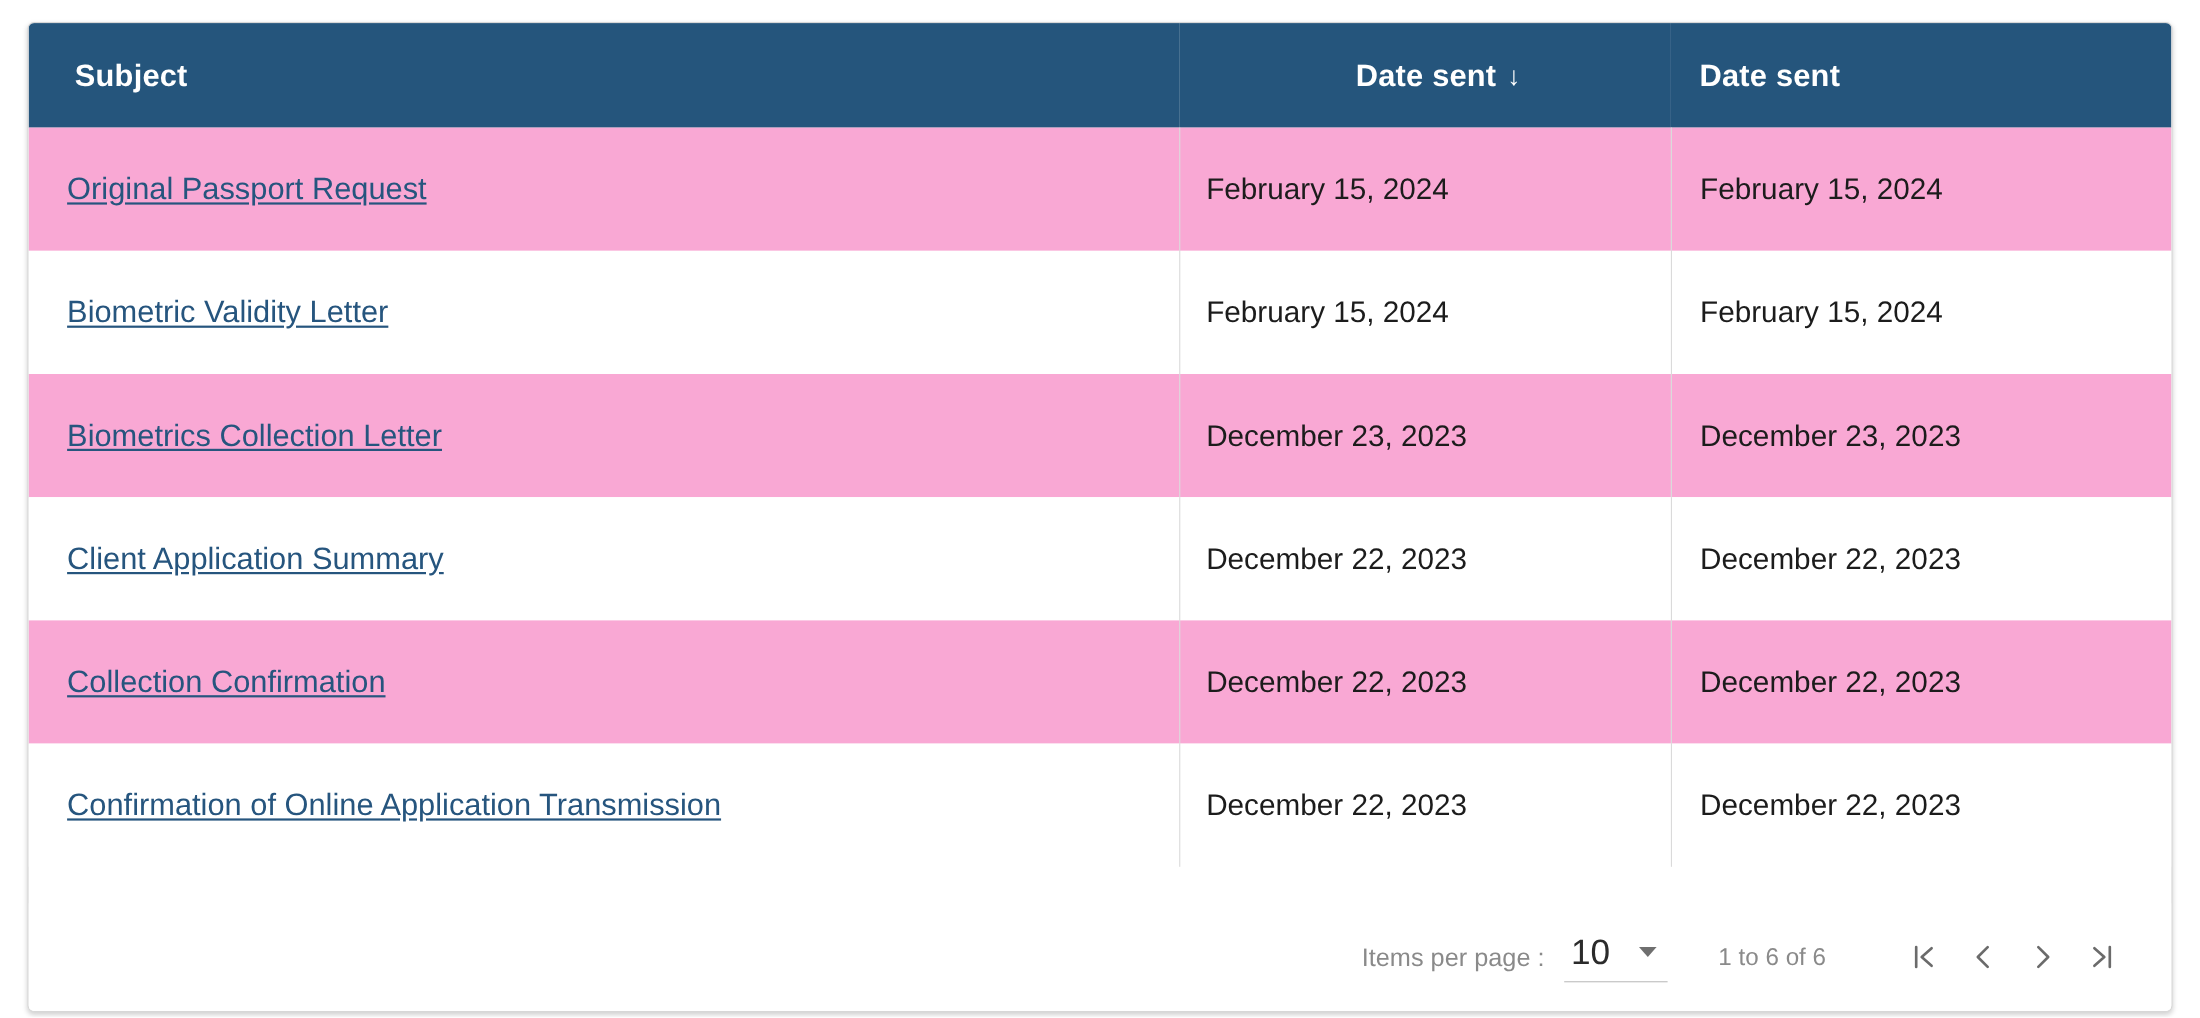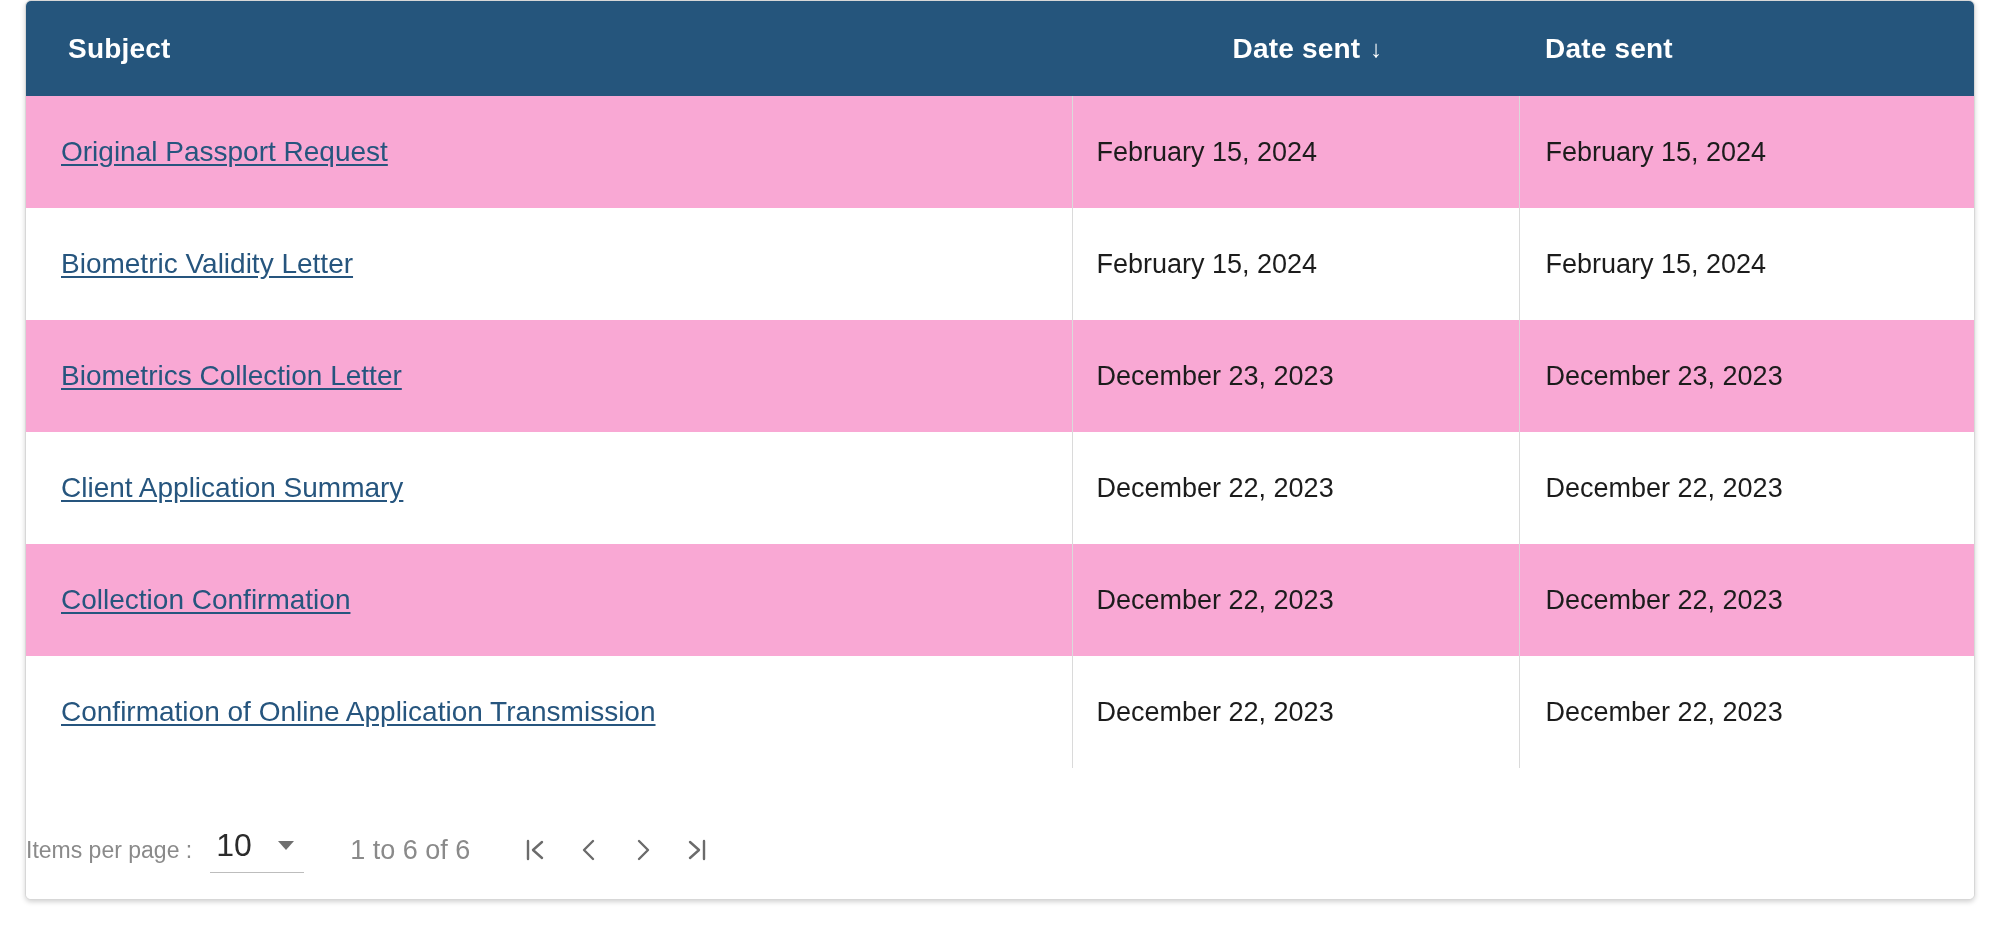--- a/index.html
+++ b/index.html
@@ -18,21 +18,21 @@
     position: relative;
     width: 2000px;
     height: 925px;
     background: #ffffff;
   }
 
   
   .card {
     position: absolute;
     left: 25px;
-    top: 0;
+    top: 20px;
     width: 1950px;
     height: 900px;
     background: #ffffff;
     border: 1px solid #d7d7d7;
     border-radius: 6px;
     box-sizing: border-box;
     box-shadow: 0 2px 5px rgba(0,0,0,0.18);
     overflow: hidden;
   }
 
@@ -104,21 +104,21 @@
   
   .paginator {
     position: absolute;
     left: 0;
     right: 0;
     bottom: 0;
     height: 98px;
     background: #ffffff;
     display: flex;
     align-items: center;
-    justify-content: flex-start;
+    justify-content: flex-end;
     padding-right: 36px;
     box-sizing: border-box;
   }
 
   .pg-label {
     font-size: 23px;
     color: #8a8a8a;
     margin-right: 18px;
     white-space: nowrap;
   }
@@ -140,23 +140,23 @@
   }
   .caret {
     width: 0;
     height: 0;
     border-left: 8px solid transparent;
     border-right: 8px solid transparent;
     border-top: 9px solid #6f6f6f;
   }
 
   .pg-range {
-    font-size: 27px;
+    font-size: 22px;
     color: #8a8a8a;
-    margin-right: 38px;
+    margin-right: 62px;
     white-space: nowrap;
   }
 
   .pg-nav {
     display: flex;
     align-items: center;
   }
   .pg-btn {
     width: 54px;
     height: 54px;

